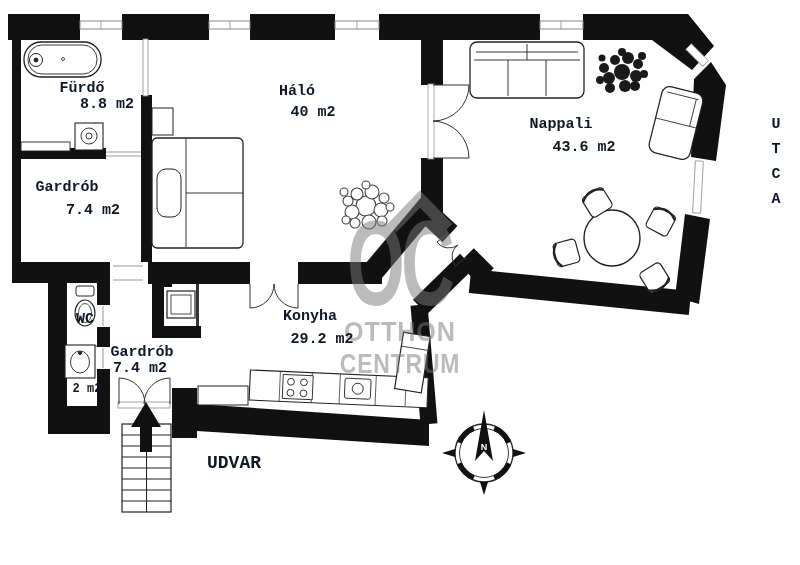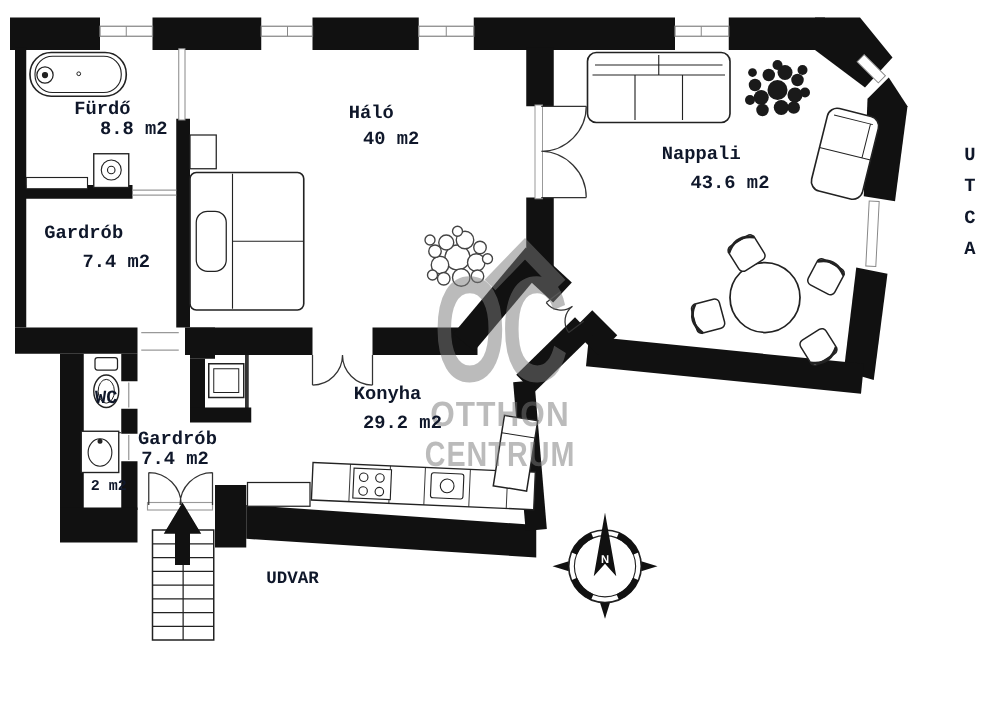--- a/index.html
+++ b/index.html
@@ -3,21 +3,21 @@
 <meta charset="utf-8">
 <style>
   html,body{margin:0;padding:0;background:#fff;}
   .stage{position:relative;width:800px;height:565px;background:#fff;overflow:hidden;
          font-family:"Liberation Mono","DejaVu Sans Mono",monospace;}
   svg{position:absolute;left:0;top:0;}
   .lbl{position:absolute;transform:translate(-50%,-50%);font-weight:bold;color:#0f172a;
        font-size:15px;white-space:nowrap;line-height:1;}
   .lbl.small{font-size:12px;}
   .lbl.big{font-size:22px;transform:translate(0,-50%);}
-  .lbl.mid{font-size:14px;text-align:right;}
+  .lbl.mid{font-size:18px;text-align:right;}
   .lbl.vert{writing-mode:vertical-lr;text-orientation:upright;letter-spacing:8px;font-size:15px;}
 </style>
 </head>
 <body>
 
 <div class="stage">
 
 <svg width="800" height="565" viewBox="0 0 800 565">
 
   <g fill="#111" stroke="none">

